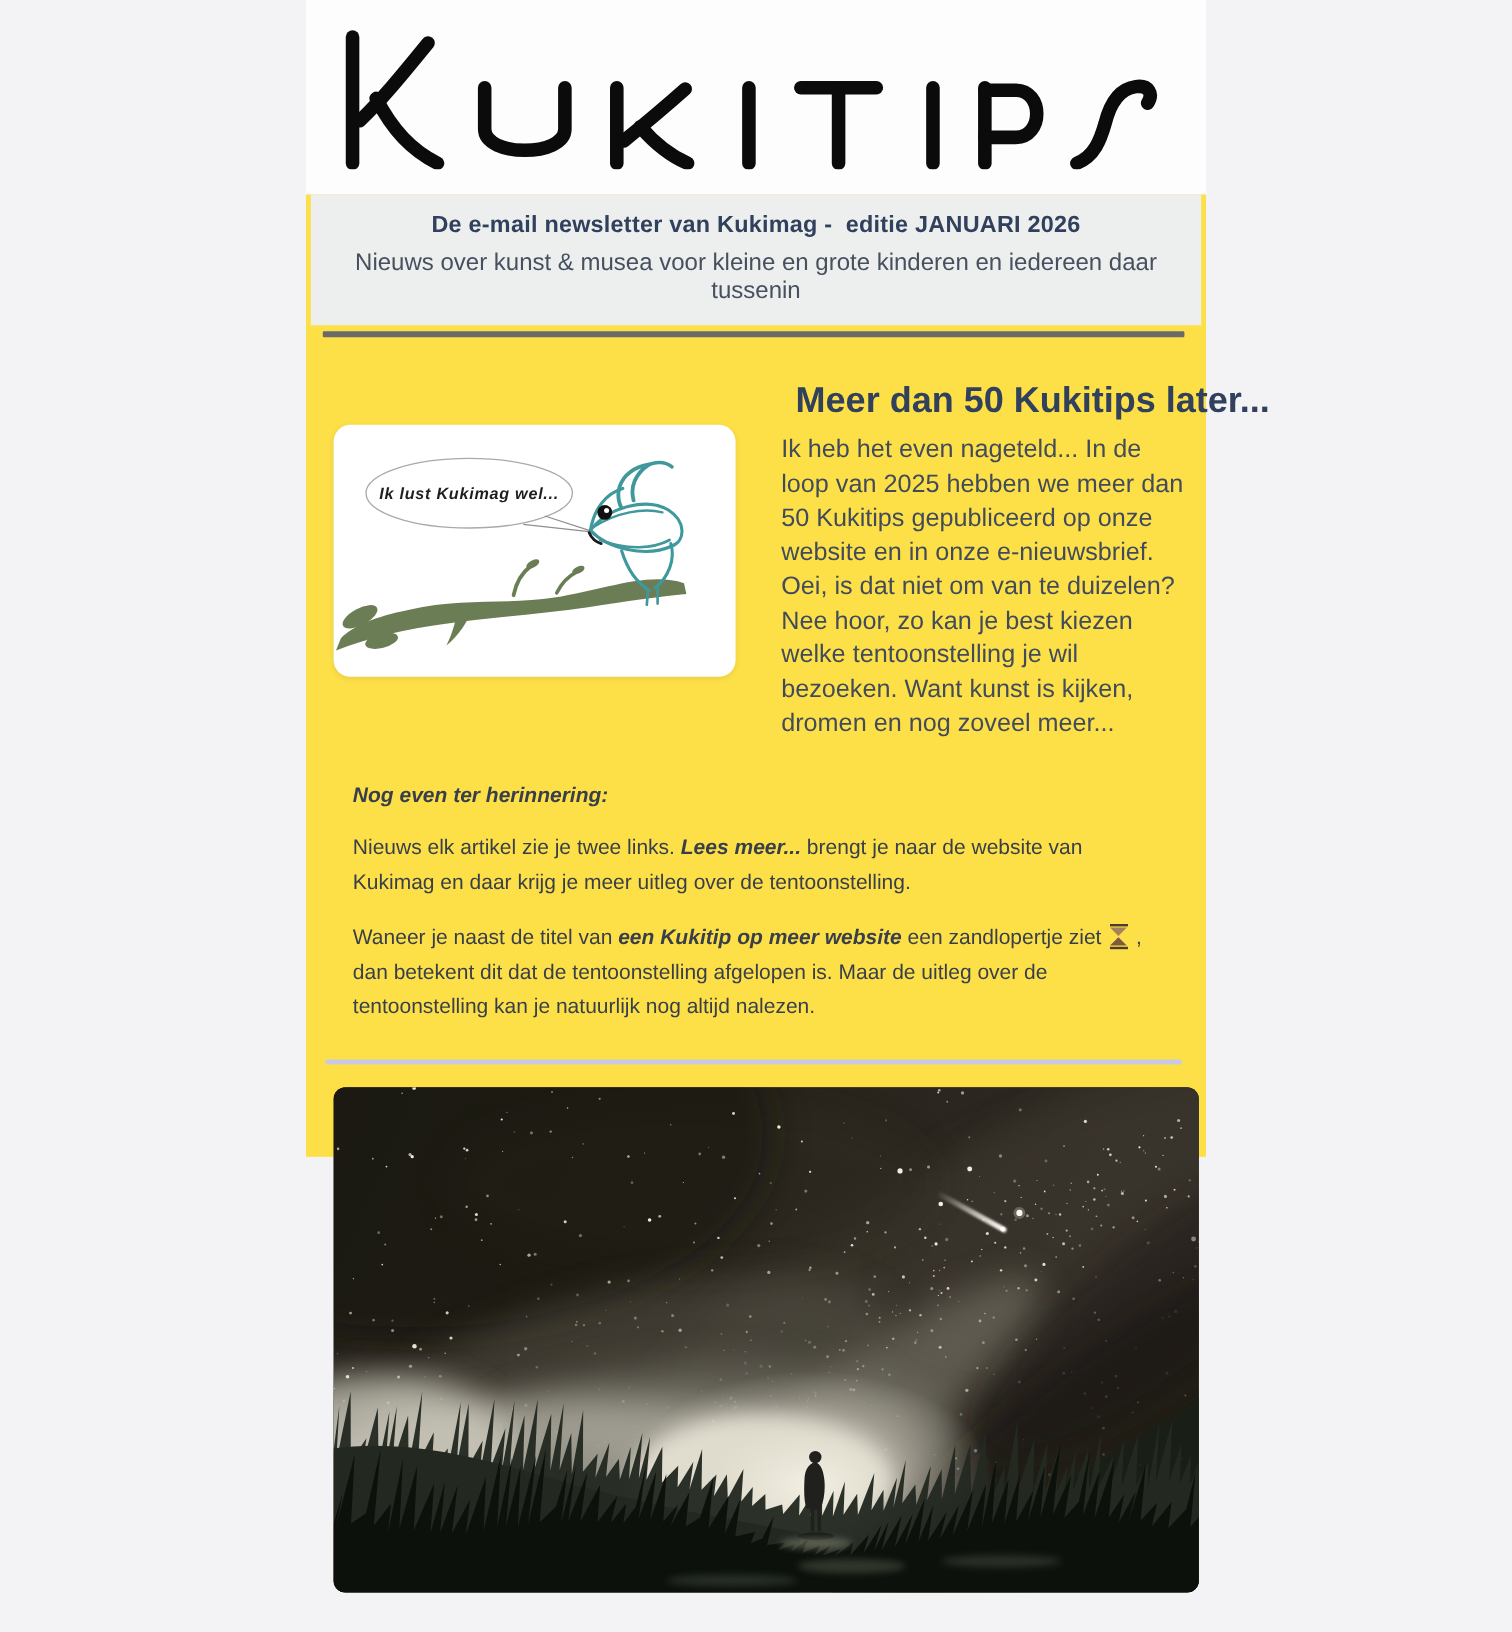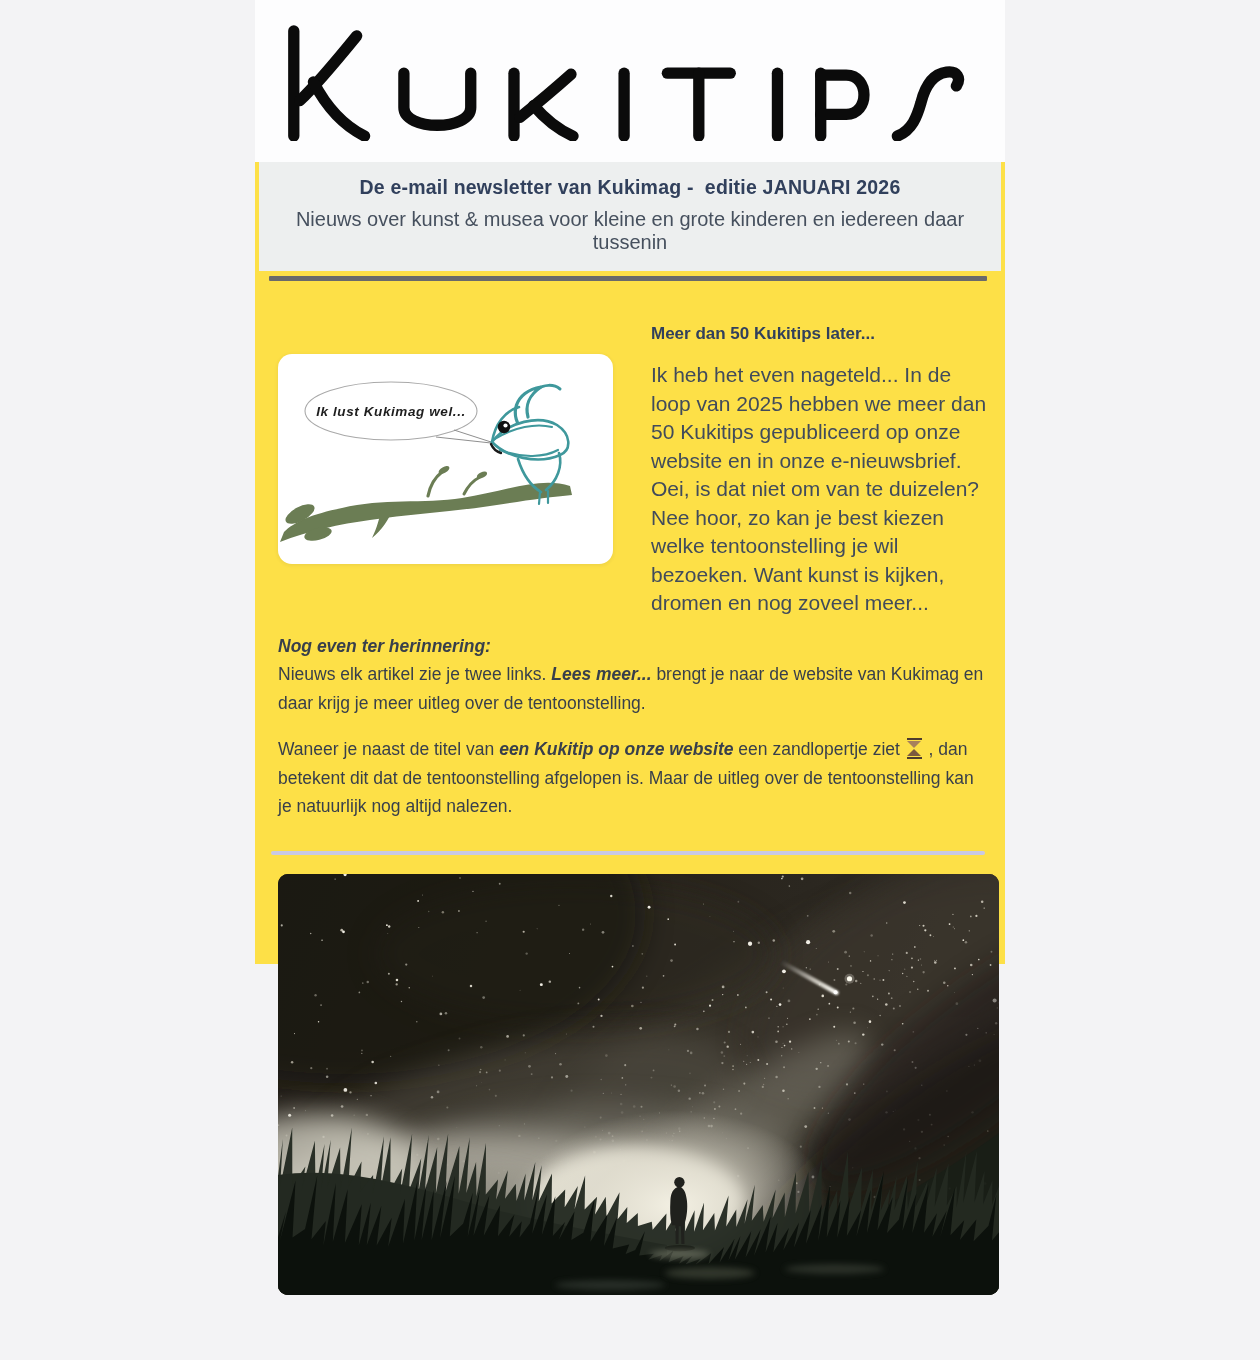--- a/index.html
+++ b/index.html
@@ -29,27 +29,27 @@
     width:335px;height:210px;background:#ffffff;border-radius:14px;margin-top:33px;
     box-shadow:0 1px 4px rgba(40,40,60,.09);flex:none;overflow:hidden;
   }
   .mascot-card svg{display:block;width:100%;height:100%;}
   .bubble-text{
     font-family:"Liberation Sans","DejaVu Sans",sans-serif;
     font-size:13.5px;font-style:italic;font-weight:bold;letter-spacing:.6px;fill:#1e1e1e;
   }
   .article-text{width:342px;flex:none;}
   .article-text h1{
-    margin:0 0 14px;font-size:17px;line-height:26px;color:var(--accent_navy,#2e3c55);
+    margin:0 12px 14px;font-size:30px;line-height:26px;color:var(--accent_navy,#2e3c55);
     white-space:nowrap;letter-spacing:0;
   }
   .article-text p{margin:0;font-size:21px;line-height:28.5px;color:var(--body_text,#414b5b);}
   
   .reminder{padding:14px 17px 0 23px;color:#383f4b;font-size:17.5px;line-height:28.5px;}
-  .reminder p{margin:0;}
+  .reminder p{margin:16px;}
   .reminder .mt{margin-top:18px;}
   .bi{font-weight:bold;font-style:italic;}
   
   .hg{
     display:inline-block;width:15px;height:21px;vertical-align:-4px;position:relative;
     margin:0 2px;box-sizing:border-box;border-top:2.5px solid #4e3d2e;border-bottom:2.5px solid #4e3d2e;
   }
   .hg::before{content:"";position:absolute;left:0;top:1px;width:0;height:0;
     border-left:7.5px solid transparent;border-right:7.5px solid transparent;border-top:7.5px solid #a8815c;}
   .hg::after{content:"";position:absolute;left:0;bottom:1px;width:0;height:0;
@@ -139,21 +139,21 @@
     </div>
     <div class="article-text">
       <h1>Meer dan 50 Kukitips later...</h1>
       <p>Ik heb het even nageteld... In de loop van 2025 hebben we meer dan 50 Kukitips gepubliceerd op onze website en in onze e-nieuwsbrief. Oei, is dat niet om van te duizelen? Nee hoor, zo kan je best kiezen welke tentoonstelling je wil bezoeken. Want kunst is kijken, dromen en nog zoveel meer...</p>
     </div>
   </section>
 
   <section class="reminder">
     <p><span class="bi">Nog even ter herinnering:</span></p>
     <p><span>Nieuws elk artikel zie je twee links. </span><span class="bi">Lees meer...</span><span> brengt je naar de website van Kukimag en daar krijg je meer uitleg over de tentoonstelling.</span></p>
-    <p class="mt"><span>Waneer je naast de titel van </span><span class="bi">een Kukitip op onze website</span><span> een zandlopertje ziet </span><span class="hg"></span><span> , dan betekent dit dat de tentoonstelling afgelopen is. Maar de uitleg over de tentoonstelling kan je natuurlijk nog altijd nalezen.</span></p>
+    <p class="mt"><span>Waneer je naast de titel van </span><span class="bi">een Kukitip op meer website</span><span> een zandlopertje ziet </span><span class="hg"></span><span> , dan betekent dit dat de tentoonstelling afgelopen is. Maar de uitleg over de tentoonstelling kan je natuurlijk nog altijd nalezen.</span></p>
   </section>
 
   <div class="rule-lav"></div>
 
   <figure class="night" style="margin-top:19px;margin-bottom:0;">
     <svg id="nightsvg" viewBox="0 0 727 422" preserveAspectRatio="xMidYMid slice" role="img" aria-label="Watercolour painting of a starry night sky with a shooting star and a lone figure standing in a dark windswept meadow lit from behind">
       <defs>
         <linearGradient id="sky" x1="0" y1="0" x2="1" y2="0.25">
           <stop offset="0" stop-color="#221e19"></stop>
           <stop offset="0.4" stop-color="#272219"></stop>

